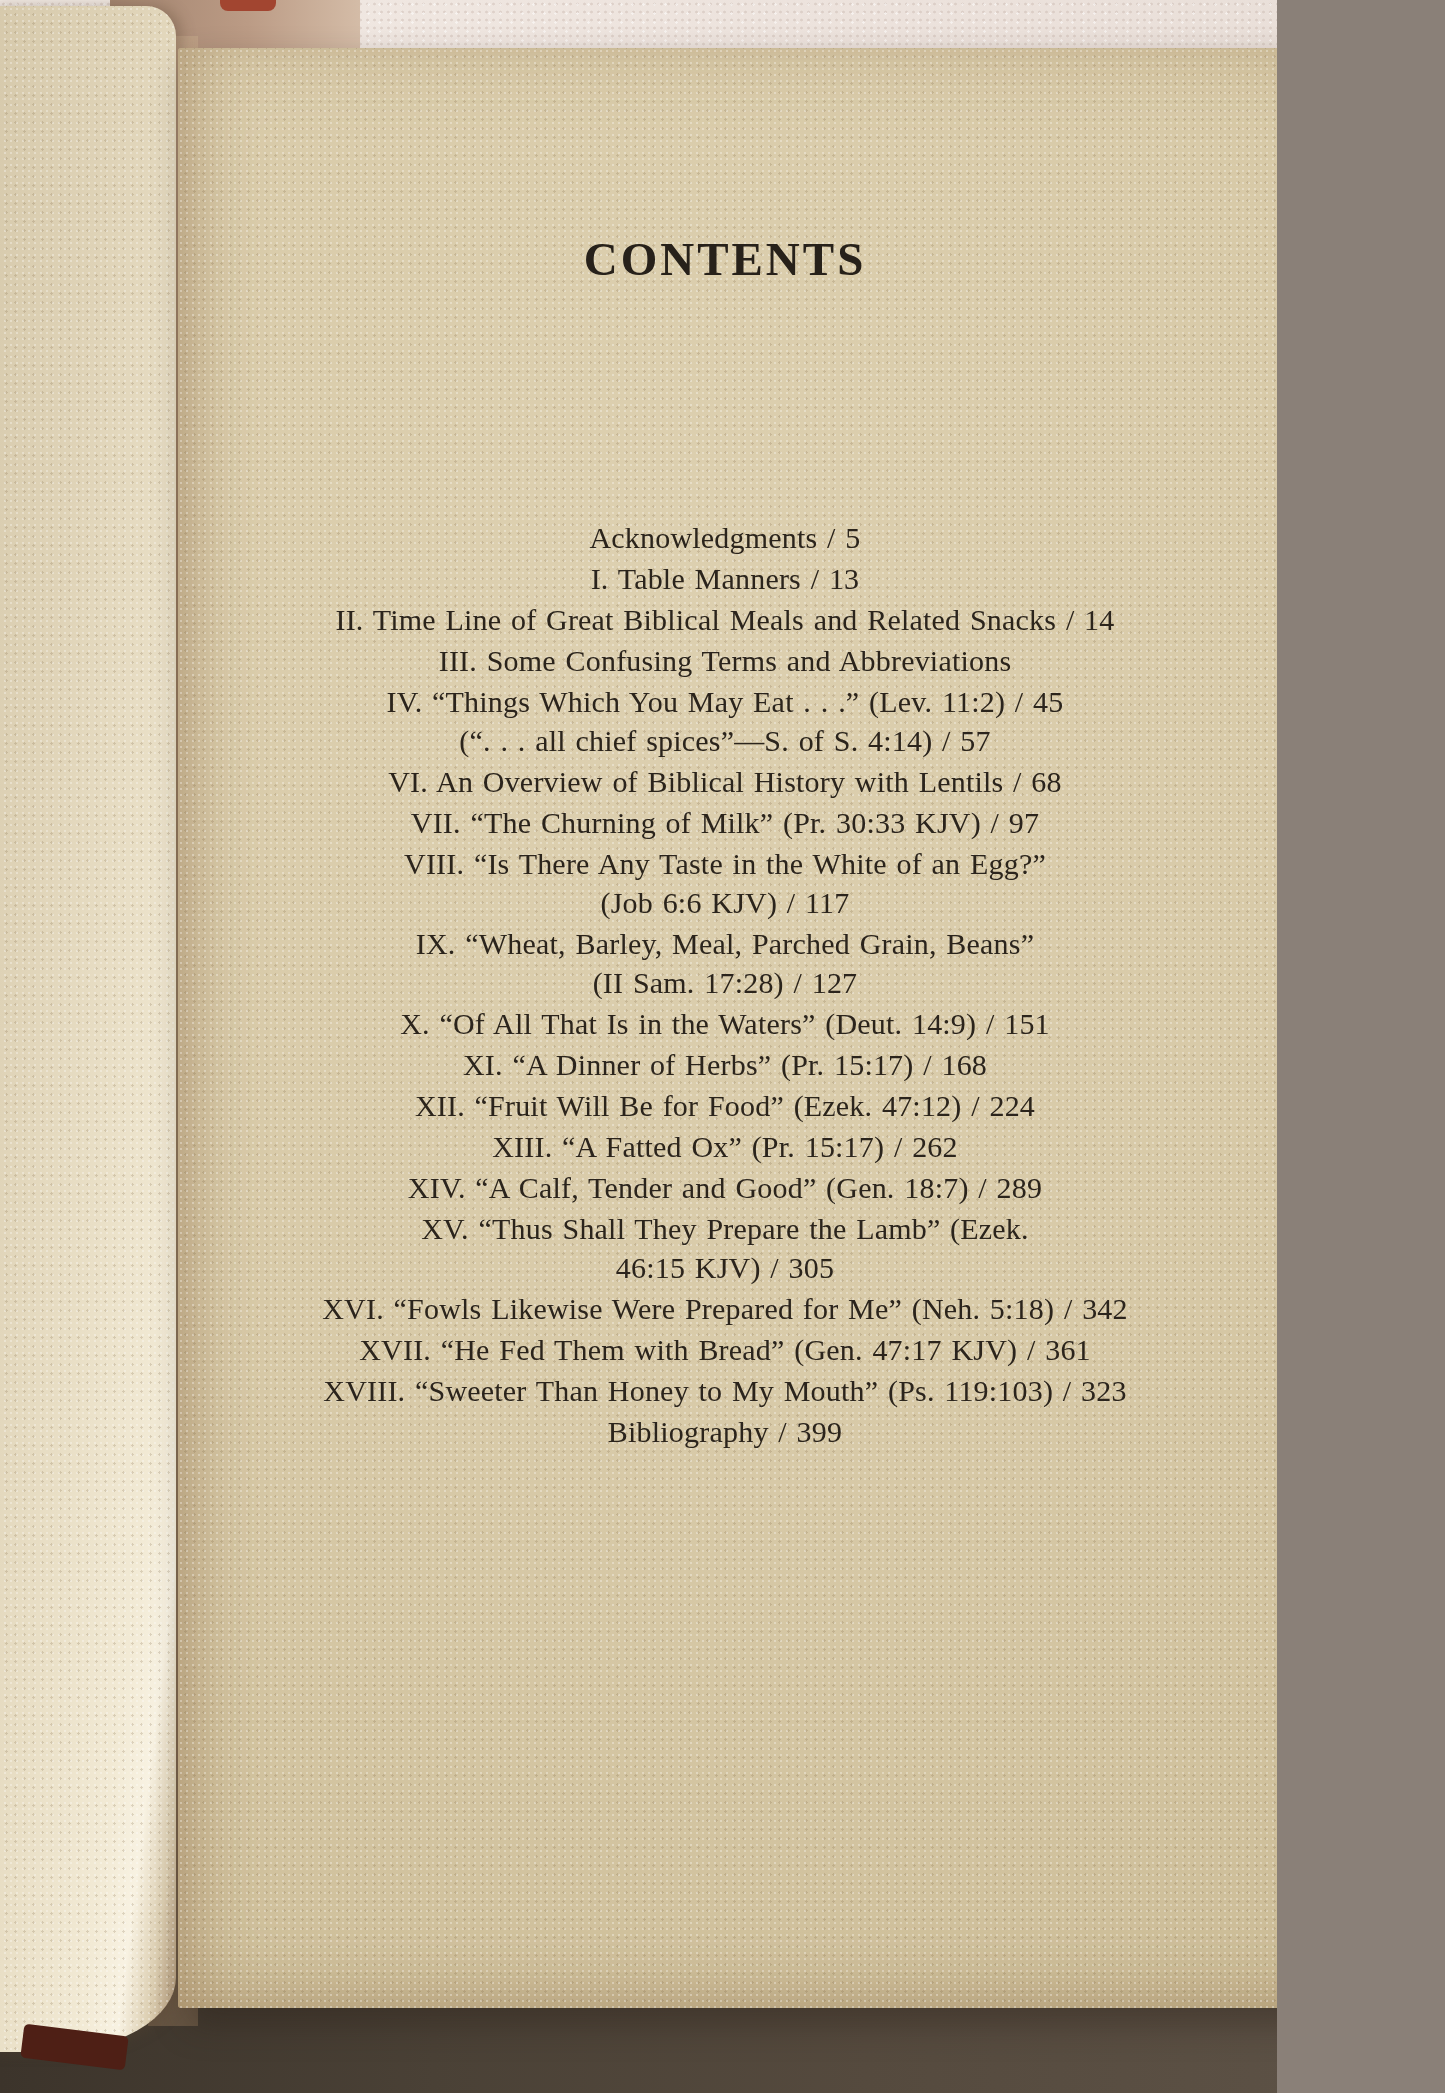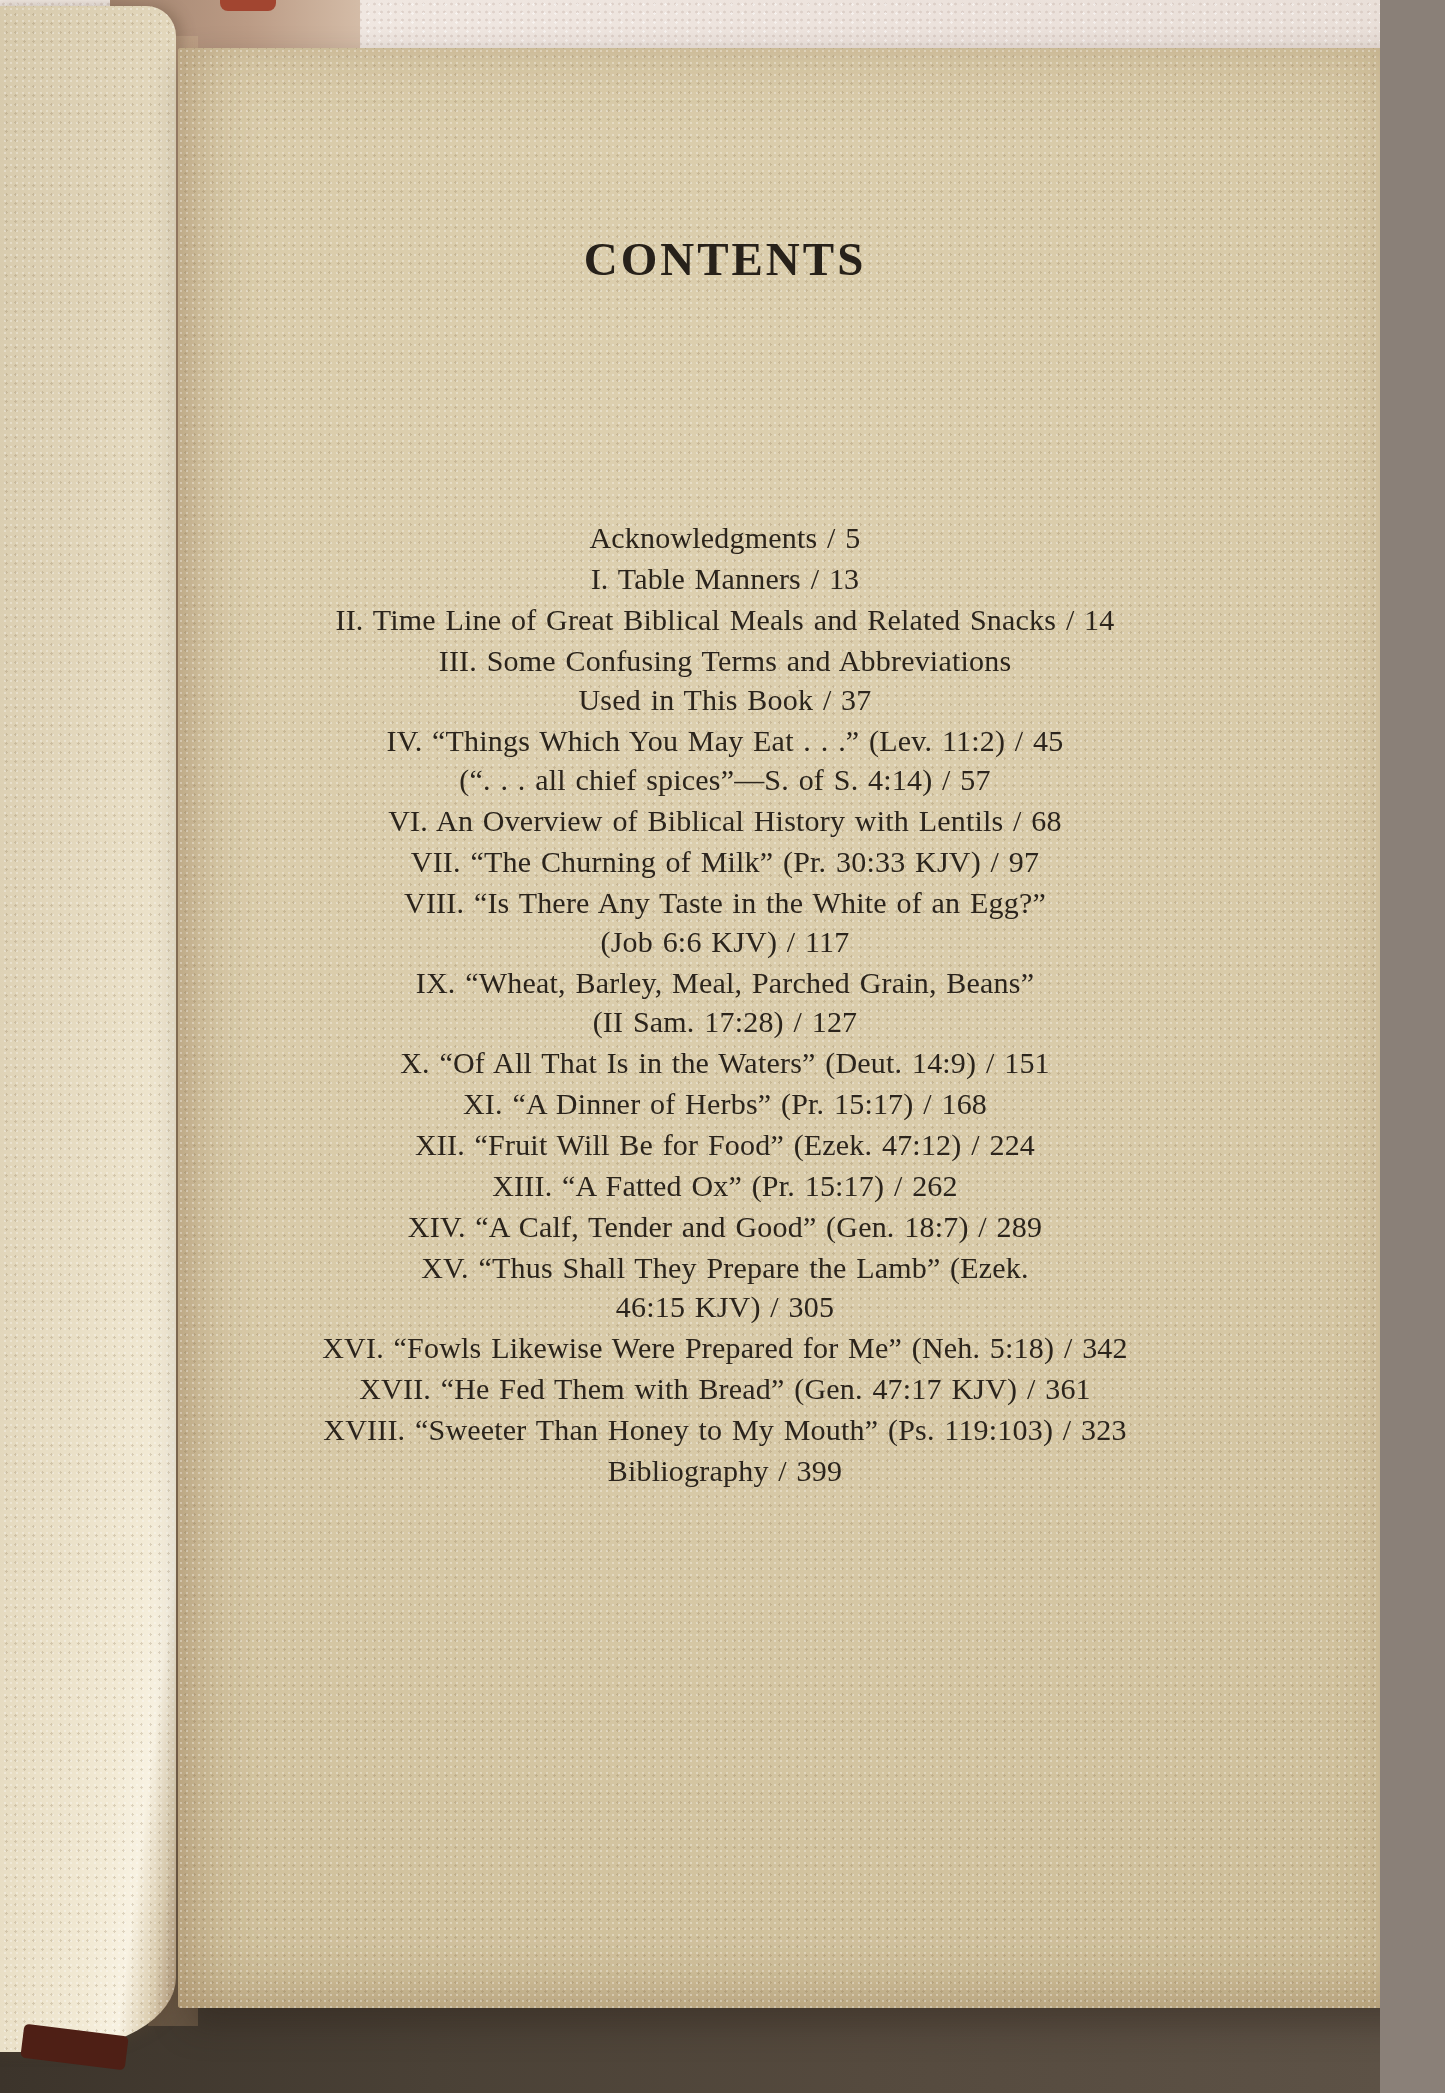--- a/index.html
+++ b/index.html
@@ -1,17 +1,17 @@
 <!DOCTYPE html>
 <html><head>
 <meta charset="utf-8">
 <style>
   html,body { margin:0; padding:0; background:#8a8078; }
   #canvas {
-    position:relative; width:1380px; height:2093px; overflow:hidden;
+    position:relative; width:1277px; height:2093px; overflow:hidden;
     background:
       radial-gradient(rgba(255,255,255,0.5) 1.2px, transparent 1.6px),
       radial-gradient(rgba(190,170,160,0.35) 1px, transparent 1.5px),
       linear-gradient(115deg, #f2eae4 0%, #ece2dc 40%, #e7ddd6 75%, #e2d6ce 100%);
     background-size: 11px 9px, 7px 8px, 100% 100%;
     font-family:"Liberation Serif","DejaVu Serif",serif;
   }
   .abs { position:absolute; }
 
   
@@ -102,21 +102,20 @@
   <div class="abs page paper-tex"></div>
   <div class="abs right-fade"></div>
 
   <div class="abs toc-title">CONTENTS</div>
 
   <div class="abs toc">
     <div class="line">Acknowledgments / 5</div>
     <div class="line">I. Table Manners / 13</div>
     <div class="line">II. Time Line of Great Biblical Meals and Related Snacks / 14</div>
     <div class="line">III. Some Confusing Terms and Abbreviations</div>
-    <div class="line cont">Used in This Book / 37</div>
     <div class="line">IV. “Things Which You May Eat . . .” (Lev. 11:2) / 45</div>
     <div class="line cont">(“. . . all chief spices”—S. of S. 4:14) / 57</div>
     <div class="line">VI. An Overview of Biblical History with Lentils / 68</div>
     <div class="line">VII. “The Churning of Milk” (Pr. 30:33 KJV) / 97</div>
     <div class="line">VIII. “Is There Any Taste in the White of an Egg?”</div>
     <div class="line cont">(Job 6:6 KJV) / 117</div>
     <div class="line">IX. “Wheat, Barley, Meal, Parched Grain, Beans”</div>
     <div class="line cont">(II Sam. 17:28) / 127</div>
     <div class="line">X. “Of All That Is in the Waters” (Deut. 14:9) / 151</div>
     <div class="line">XI. “A Dinner of Herbs” (Pr. 15:17) / 168</div>

